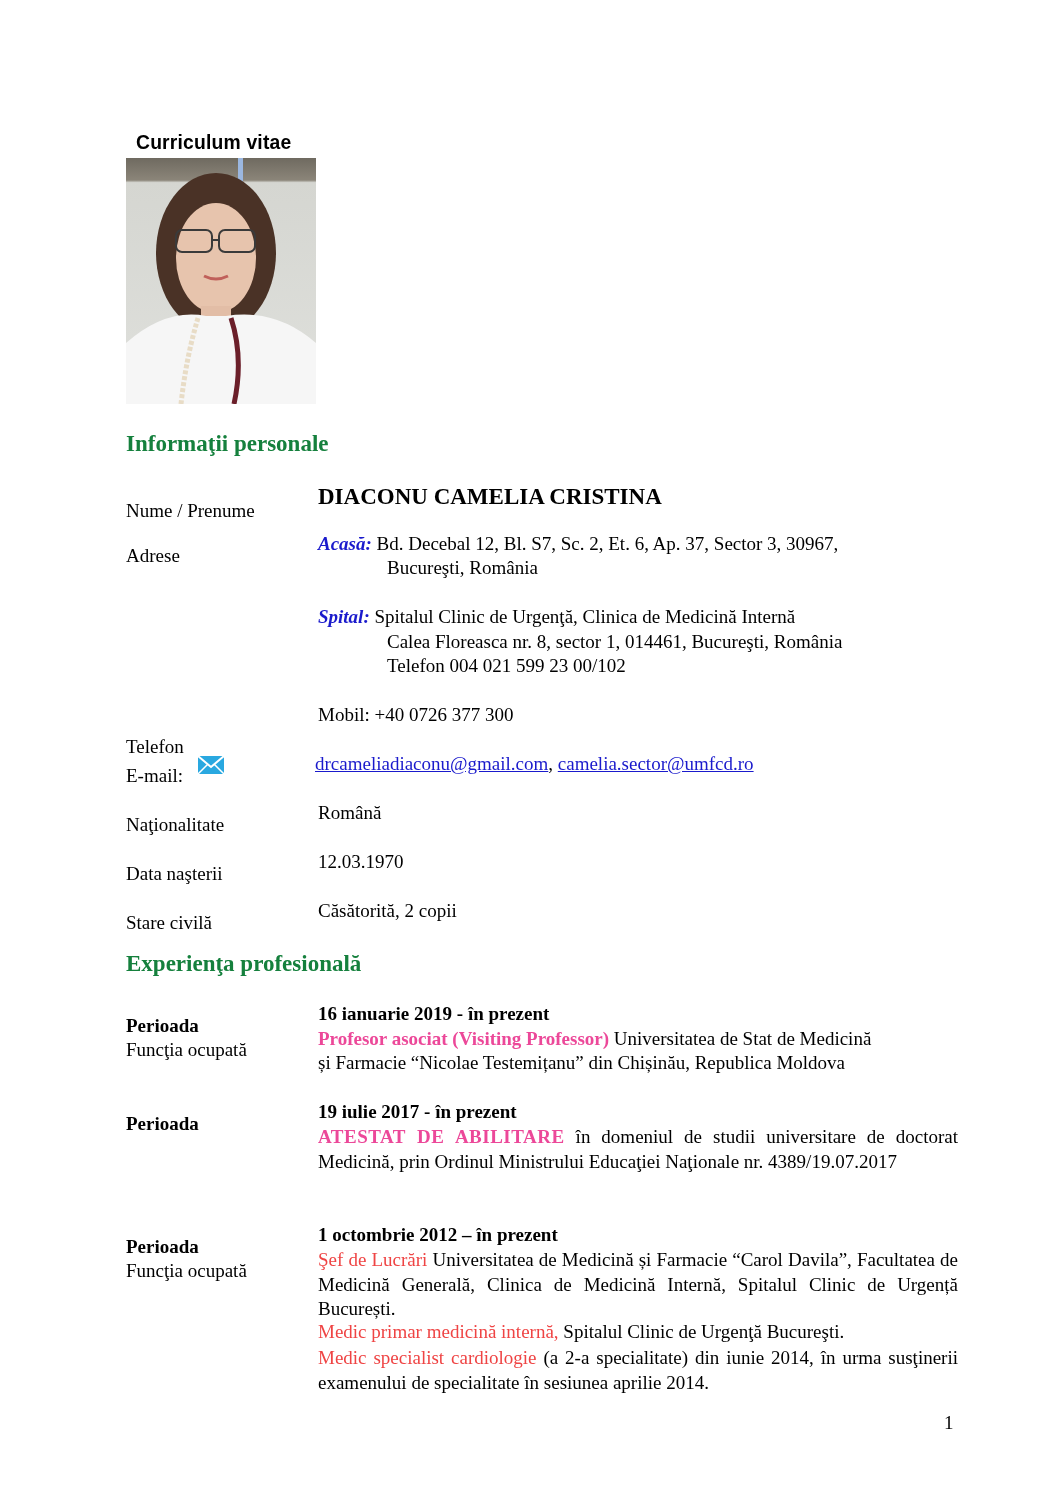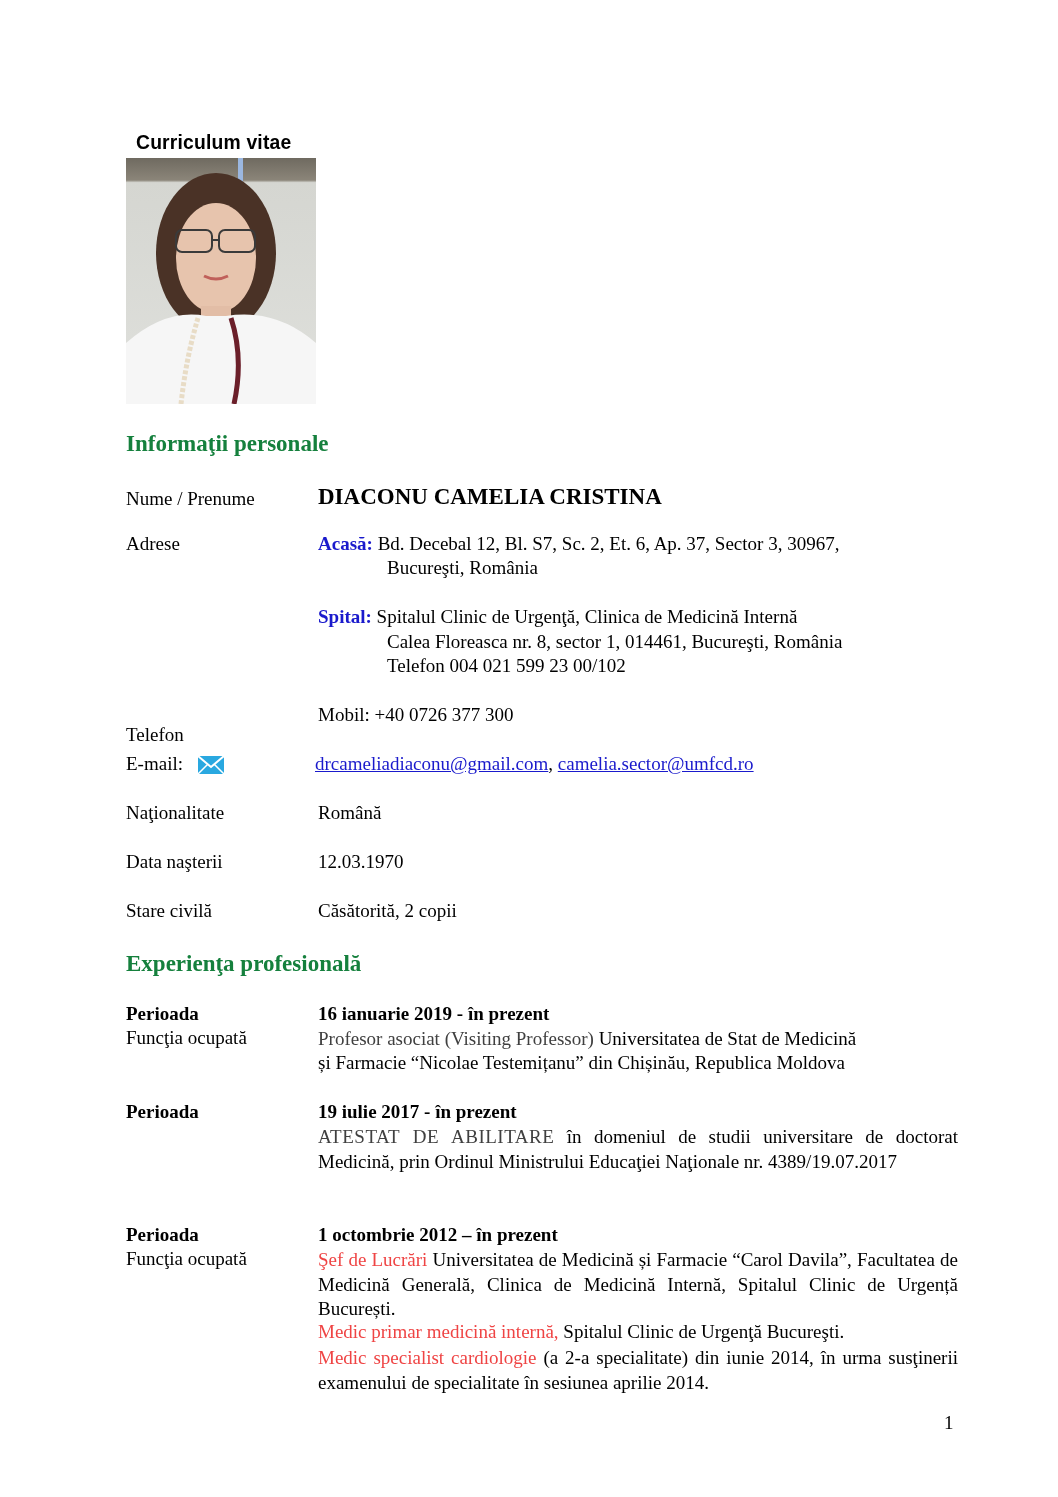--- a/index.html
+++ b/index.html
@@ -14,26 +14,26 @@
       transform: scaleX(0.92); transform-origin: left top;
     }
     .photo {
       left: 126px; top: 158px; width: 190px; height: 246px; overflow: hidden;
       background: linear-gradient(180deg, #6f6a60 0%, #8b8579 9%, #d5d6d1 10%, #dfe0dc 100%);
     }
     .photo svg { display: block; }
     .section-title {
       left: 126px; color: #15803d; font-weight: bold; font-size: 23px;
     }
-    .label { left: 126px; }
+    .label { left: 126px; margin-top: 12px; }
     .value { left: 318px; }
     .name-value { left: 318px; top: 484px; font-weight: bold; font-size: 23px; }
-    .blue-label { color: #1a1acc; font-weight: bold; }
+    .blue-label { color: #1a1acc; font-weight: bold; font-style: italic; }
     .blue { color: #ef4444; }
-    .blue-bold { color: #404040; font-weight: normal; }
+    .blue-bold { color: #ec4899; font-weight: bold; }
     a.email { color: #1a1acc; text-decoration: underline; }
     .bold { font-weight: bold; }
     .justify { text-align: justify; text-align-last: left; width: 640px; line-height: 24.5px; }
     .mail-icon { left: 197px; top: 755px; width: 28px; height: 20px; }
     .page-number { left: 944px; top: 1412px; }
   </style>
 </head>
 <body>
 
 <div class="abs cv-title">Curriculum vitae</div>

